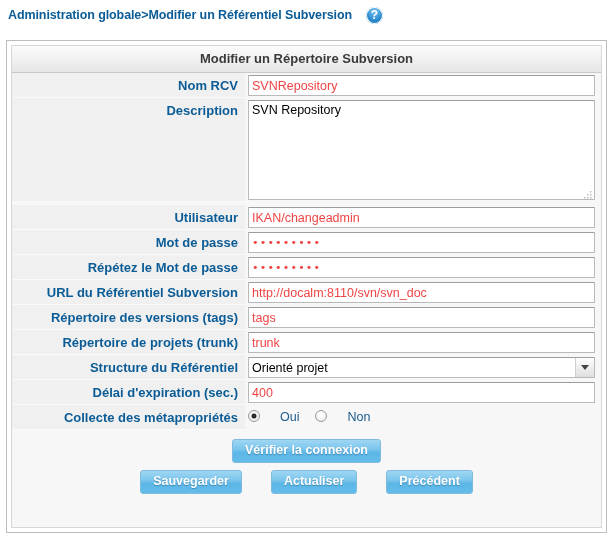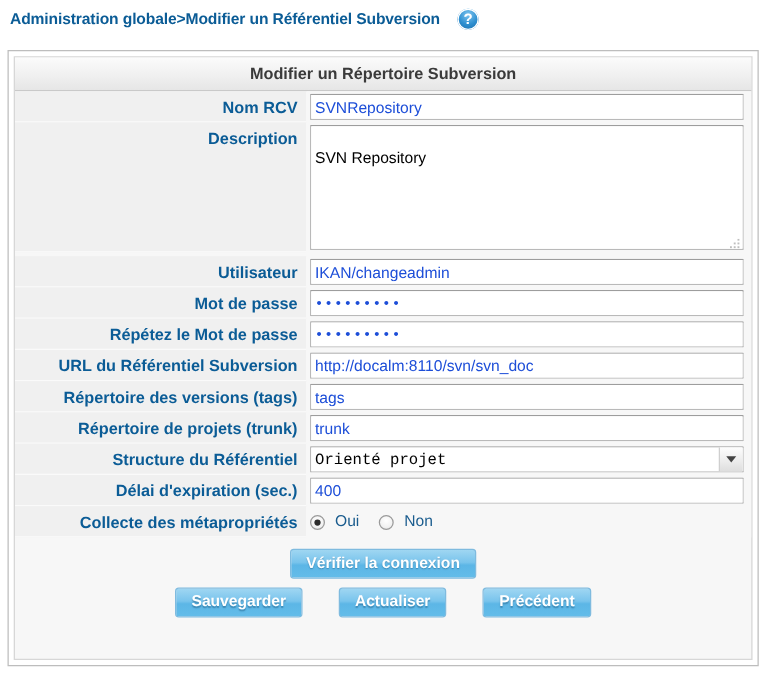--- a/index.html
+++ b/index.html
@@ -114,42 +114,42 @@
   
   .txt {
     width: 100%;
     box-sizing: border-box;
     height: 21px;
     border: 1px solid #b9b9b9;
     border-top-color: #9d9d9d;
     background: #ffffff;
     font-family: "Liberation Sans", sans-serif;
     font-size: 12.5px;
-    color: #1d4ed8;
+    color: #ef4444;
     padding: 1px 3px;
     outline: none;
     border-radius: 1px;
   }
   .txt.pw {
     font-family: "DejaVu Sans", sans-serif;
     font-size: 11px;
     letter-spacing: 1.2px;
   }
   .ta-wrap { position: relative; width: 100%; }
   .ta {
     width: 100%;
     box-sizing: border-box;
     height: 100px;
     border: 1px solid #b9b9b9;
     border-top-color: #9d9d9d;
     background: #ffffff;
     font-family: "Liberation Sans", sans-serif;
     font-size: 12.5px;
     color: #000;
-    padding: 18px 3px;
+    padding: 2px 3px;
     outline: none;
     resize: none;
     border-radius: 1px;
     overflow: hidden;
   }
   .resize-grip {
     position: absolute;
     right: 3px;
     bottom: 3px;
     width: 9px;
@@ -164,21 +164,21 @@
     width: 100%;
     height: 21px;
   }
   .sel {
     width: 100%;
     box-sizing: border-box;
     height: 21px;
     border: 1px solid #b9b9b9;
     border-top-color: #9d9d9d;
     background: #ffffff;
-    font-family: Liberation Mono, monospace;
+    font-family: Liberation Sans, sans-serif;
     font-size: 12.5px;
     color: #000;
     padding: 1px 22px 1px 3px;
     line-height: 17px;
     border-radius: 1px;
     cursor: pointer;
   }
   .sel-arrow {
     position: absolute;
     right: 1px;
@@ -203,22 +203,22 @@
 
   
   .radio-group {
     display: flex;
     align-items: center;
     gap: 7px;
     padding-top: 3px;
   }
   .radio-item {
     display: flex;
-    align-items: flex-end;
-    gap: 8px;
+    align-items: flex-start;
+    gap: 20px;
     cursor: pointer;
     margin-right: 9px;
   }
   .radio-dot {
     width: 12px; height: 12px;
     border-radius: 50%;
     background: radial-gradient(circle at 50% 35%, #ffffff 0%, #f2f2f2 60%, #e2e2e2 100%);
     border: 1px solid #9a9a9a;
     box-sizing: border-box;
     position: relative;

